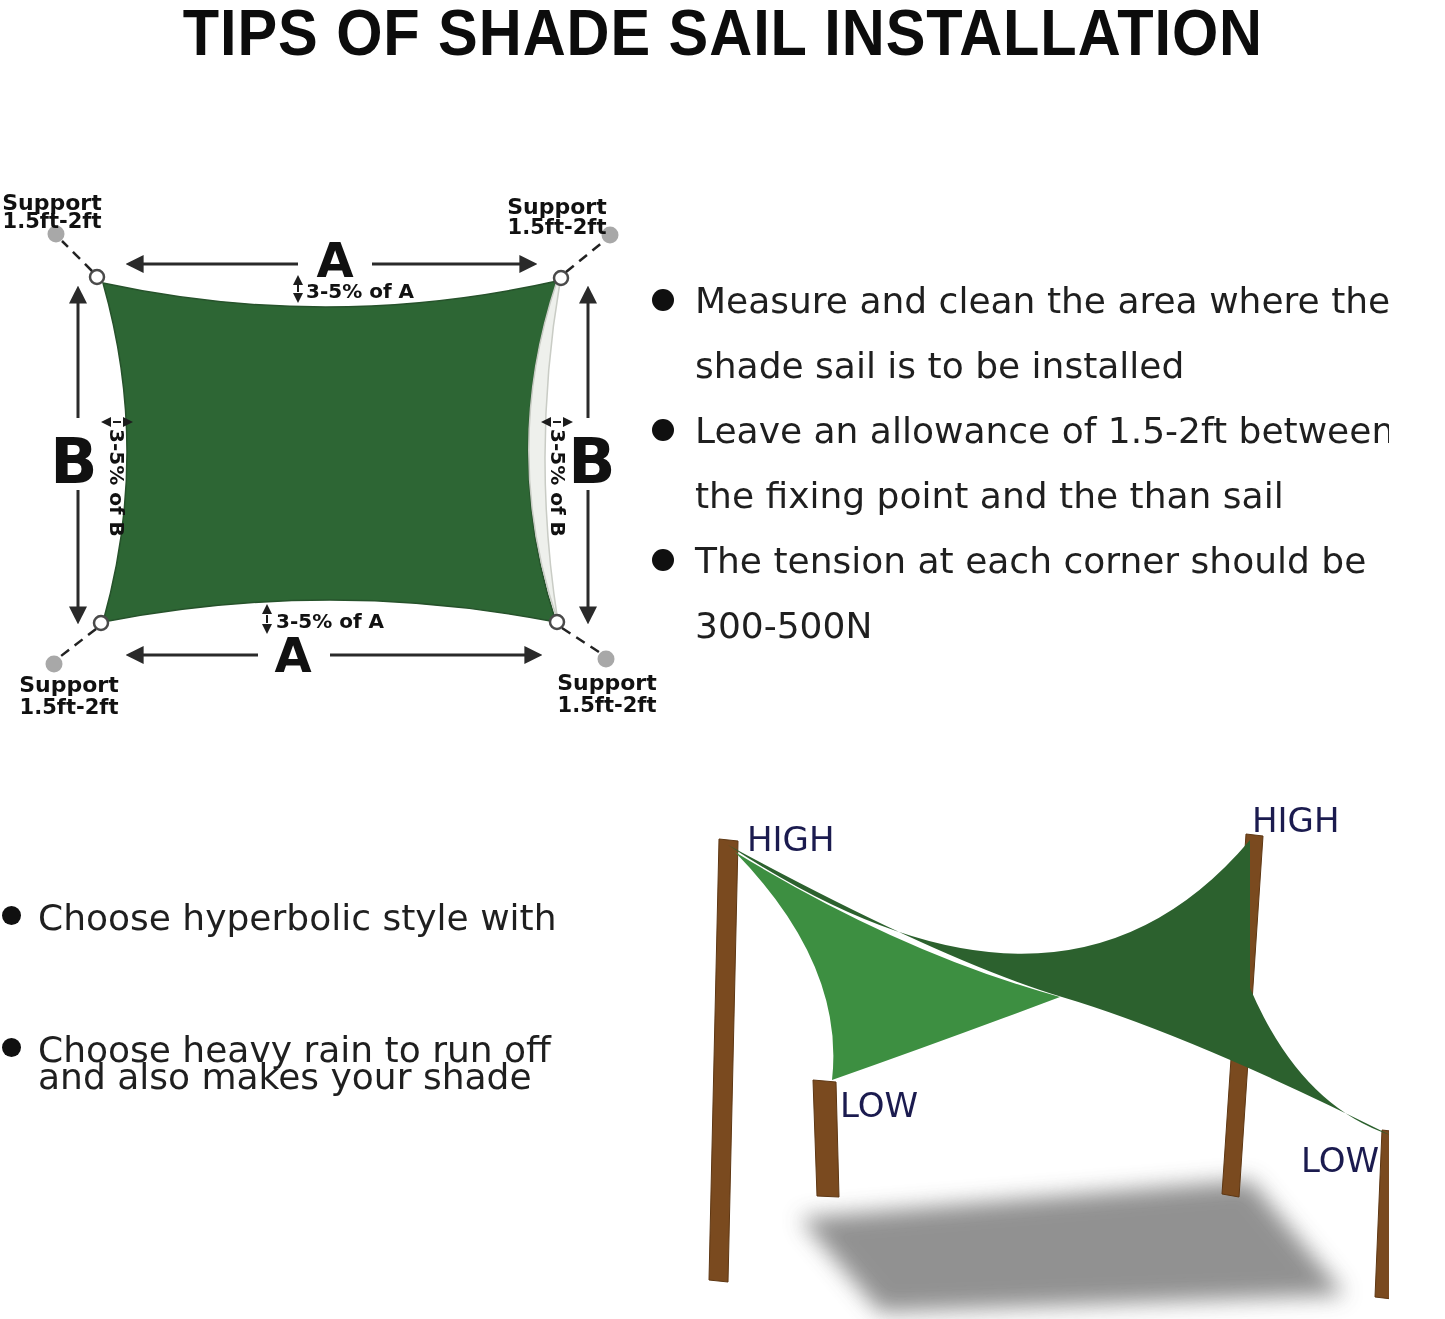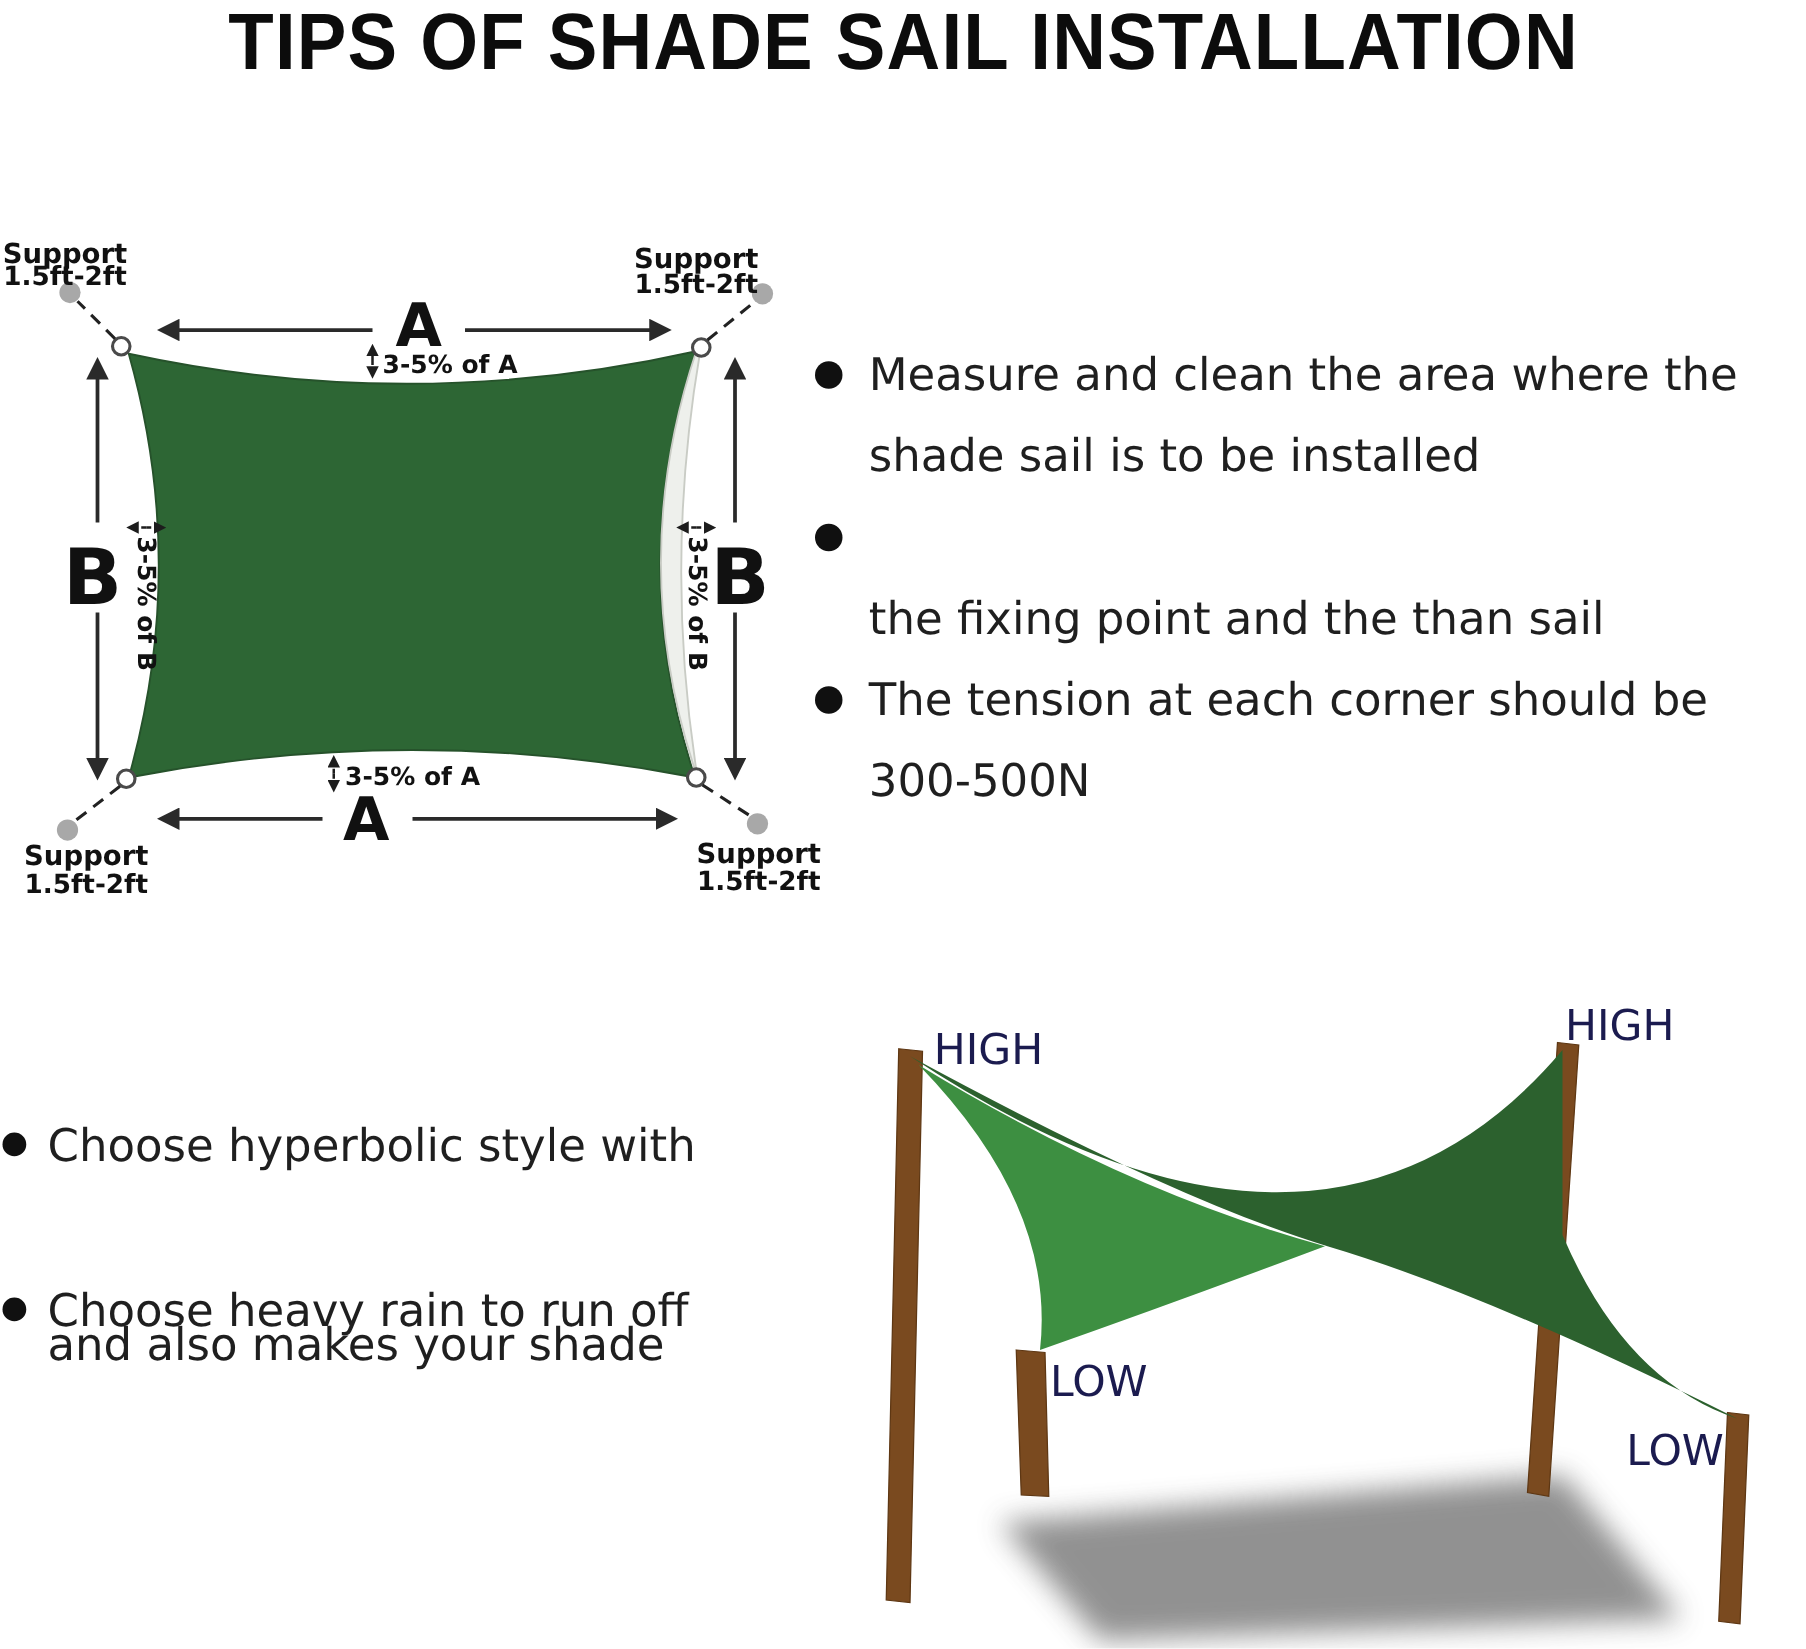--- a/index.html
+++ b/index.html
@@ -1,17 +1,17 @@
 <!DOCTYPE html>
 <html><head>
 <meta charset="utf-8">
 <style>
   html,body{margin:0;padding:0;background:#ffffff;}
   .page{position:relative;width:1389px;height:1319px;background:#ffffff;overflow:hidden;
-        font-family:"DejaVu Sans",sans-serif;color:#1f1f1f;padding-left:12px;}
+        font-family:"DejaVu Sans",sans-serif;color:#1f1f1f;}
   .title{position:absolute;left:0;top:-4px;width:1445px;text-align:center;
          font-family:"Liberation Sans",sans-serif;font-weight:bold;font-size:64px;
          color:#0c0c0c;white-space:nowrap;}
   .title-inner{display:inline-block;transform:scaleX(0.93);transform-origin:center top;letter-spacing:1px;}
   .tip-line{position:absolute;font-size:36px;line-height:40px;white-space:nowrap;color:#1f1f1f;}
   .bullet{position:absolute;border-radius:50%;background:#101010;}
   svg{position:absolute;}
   svg text{font-family:"DejaVu Sans",sans-serif;}
 </style>
 </head>
@@ -88,20 +88,21 @@
     <line x1="557" y1="272" x2="544" y2="272" stroke="#1d1d1d" stroke-width="2" stroke-dasharray="4 3" marker-end="url(#ahs)"></line>
     <line x1="557" y1="272" x2="570" y2="272" stroke="#1d1d1d" stroke-width="2" stroke-dasharray="4 3" marker-end="url(#ahs)"></line>
     <text font-size="20" font-weight="700" fill="#111" transform="rotate(90 551 279)" x="551" y="279">3-5% of B</text>
   </svg>
 
   <span class="bullet" style="left:652px;top:289px;width:22px;height:22px;"></span>
   <div class="tip-line" style="left:695px;top:346px;">shade sail is to be installed</div>
   <div class="tip-line" style="left:695px;top:281px;">Measure and clean the area where the</div>
 
   <span class="bullet" style="left:652px;top:419px;width:22px;height:22px;"></span>
+  <div class="tip-line" style="left:695px;top:411px;">Leave an allowance of 1.5-2ft between</div>
   <div class="tip-line" style="left:695px;top:476px;">the fixing point and the than sail</div>
 
   <span class="bullet" style="left:652px;top:549px;width:22px;height:22px;"></span>
   <div class="tip-line" style="left:695px;top:541px;">The tension at each corner should be</div>
   <div class="tip-line" style="left:695px;top:606px;">300-500N</div>
 
   <span class="bullet" style="left:2px;top:906px;width:19px;height:19px;"></span>
   <div class="tip-line" style="left:38px;top:898px;">Choose hyperbolic style with</div>
 
   <span class="bullet" style="left:2px;top:1038px;width:19px;height:19px;"></span>

